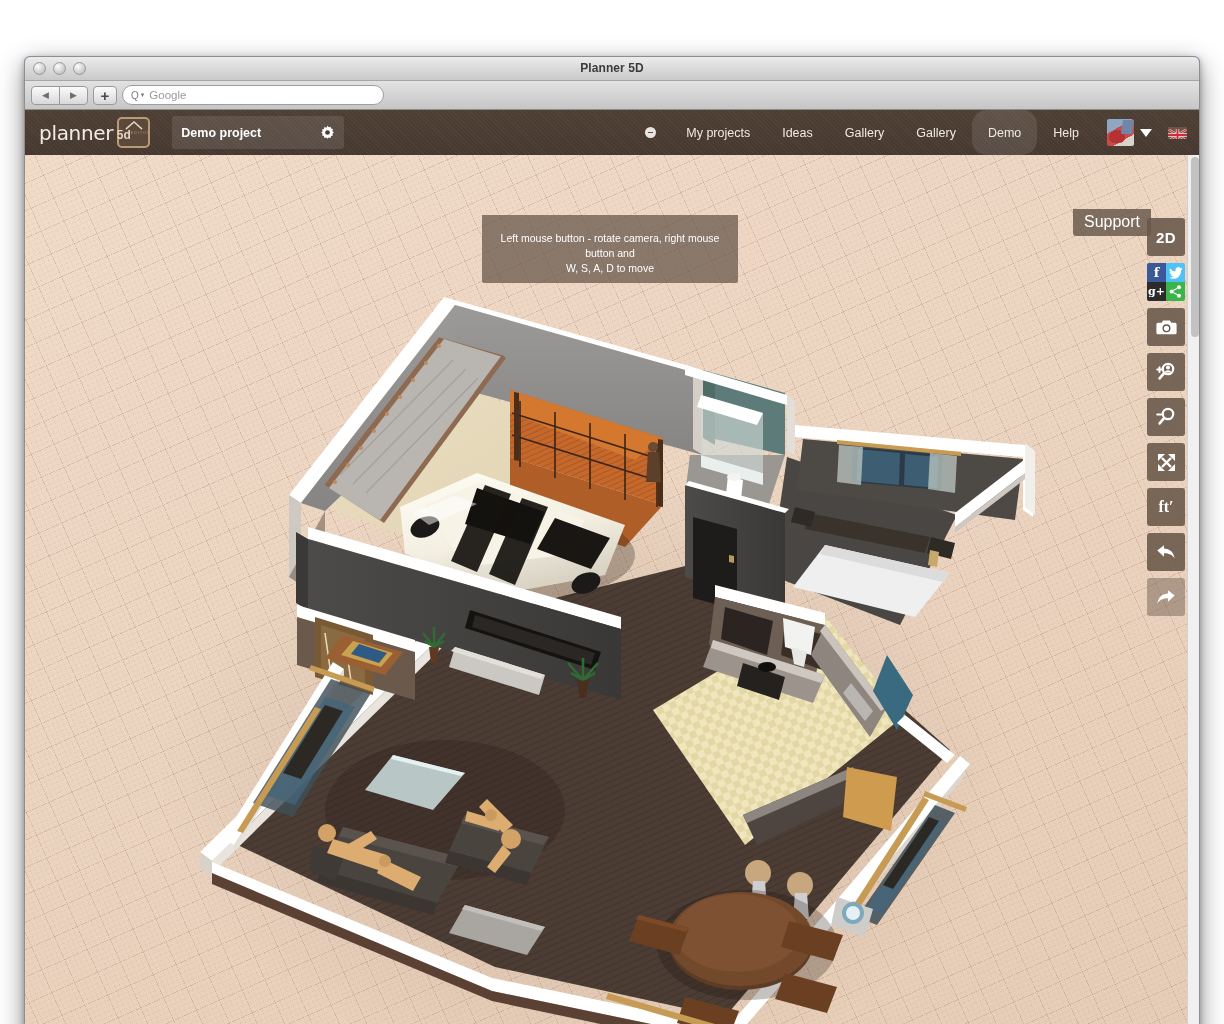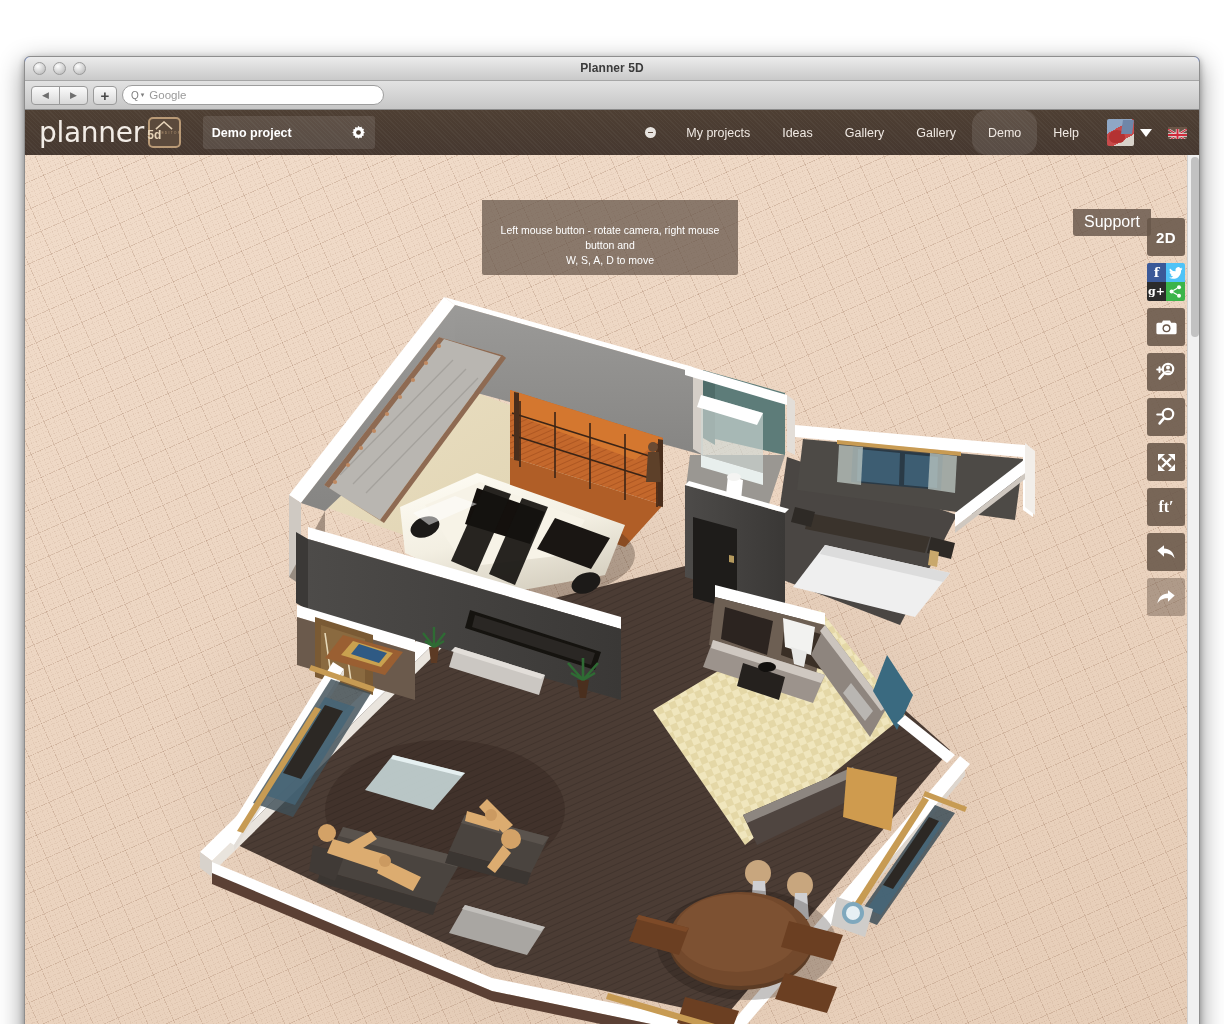--- a/index.html
+++ b/index.html
@@ -122,21 +122,21 @@
       repeating-linear-gradient(45deg, rgba(255,255,255,0.035) 0 1px, transparent 1px 3px),
       linear-gradient(#4e3f33, #463830);
     display: flex; align-items: stretch;
     z-index: 30;
   }
   #logo-block {
     display: flex; align-items: center;
     padding-left: 14px; padding-right: 8px;
   }
   #logo-word {
-    font-size: 28px; color: #f2ece6; letter-spacing: -0.3px;
+    font-size: 20px; color: #f2ece6; letter-spacing: -0.3px;
     font-family: "DejaVu Sans", sans-serif;
   }
   #logo-badge {
     margin-left: 4px;
     width: 33px; height: 31px;
     border: 2px solid #b99a76;
     border-radius: 5px;
     background: #5b4a3c;
     display: flex; flex-direction: row;
     align-items: center; justify-content: center;
@@ -217,24 +217,24 @@
   #flag-item { padding: 0 14px 0 6px; display:flex; align-items:center; }
   #flag {
     width: 19px; height: 12px;
     position: relative; overflow: hidden;
     background: #6a5547;
   }
 
   
   #camera-hint {
     position: absolute;
-    left: 457px; top: 45px;
+    left: 457px; top: 60px;
     width: 256px;
     background: rgba(96,80,68,0.70);
-    padding: 23px 8px 7px;
+    padding: 16px 8px 7px;
     text-align: center;
     color: #ffffff;
     font-size: 10.5px;
     line-height: 15px;
     z-index: 25;
     border-radius: 0 0 2px 2px;
   }
 
   
   #support-tab {

